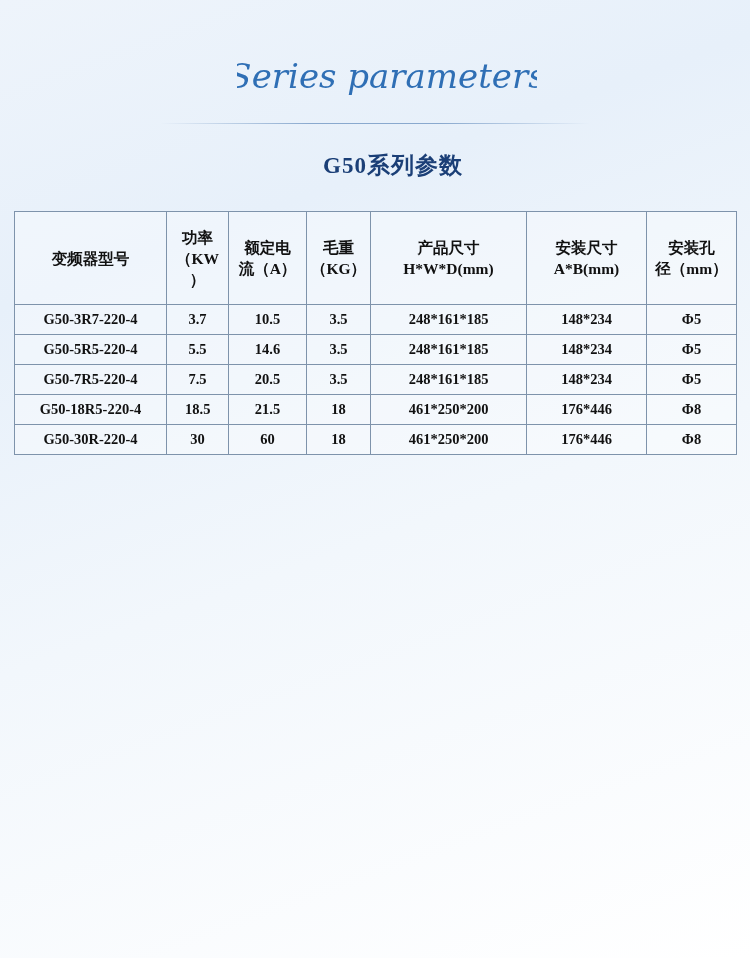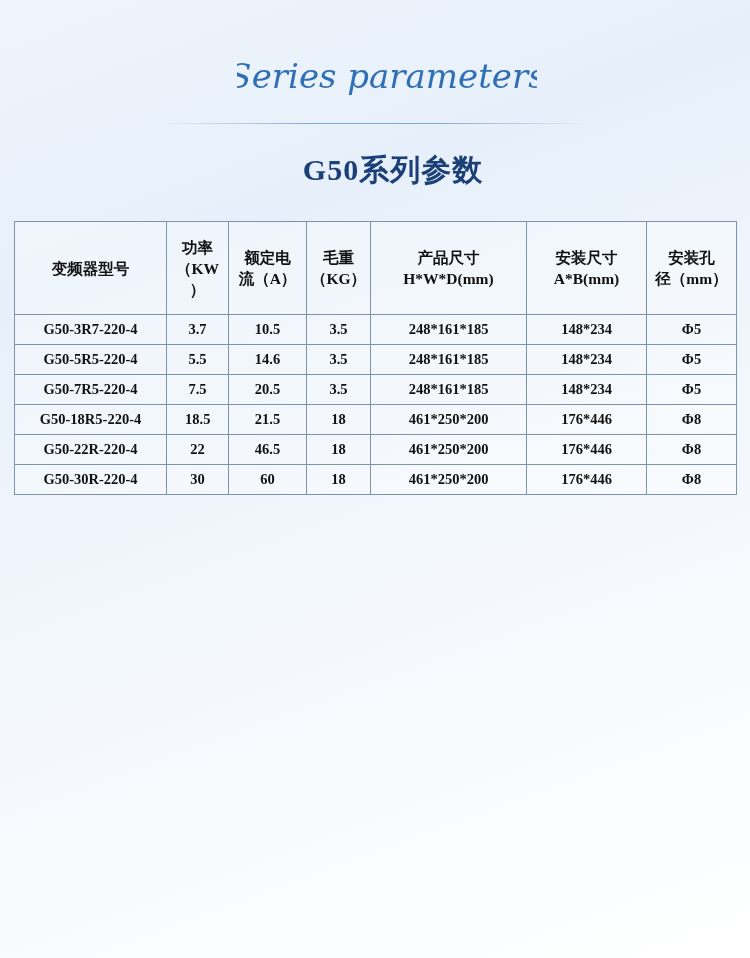--- a/index.html
+++ b/index.html
@@ -44,21 +44,21 @@
     width: 430px;
     height: 1px;
     background: linear-gradient(to right, rgba(60,110,170,0) 0%, rgba(60,110,170,0.55) 35%, rgba(60,110,170,0.55) 65%, rgba(60,110,170,0) 100%);
   }
 
   
   .subtitle {
     text-align: center;
     margin-top: 22px;
     font-family: "Liberation Serif", serif;
-    font-size: 30px;
+    font-size: 23px;
     font-weight: bold;
     color: #1b3f77;
     letter-spacing: 1px;
     margin-left: 36px;
   }
 
   
   .table-wrap {
     margin: 30px 14px 0 14px;
   }
@@ -196,29 +196,20 @@
           <tr>
             <td class="model">G50-18R5-220-4</td>
             <td>18.5</td>
             <td>21.5</td>
             <td>18</td>
             <td>461*250*200</td>
             <td>176*446</td>
             <td>Φ8</td>
           </tr>
           <tr>
-            <td class="model">G50-22R-220-4</td>
-            <td>22</td>
-            <td>46.5</td>
-            <td>18</td>
-            <td>461*250*200</td>
-            <td>176*446</td>
-            <td>Φ8</td>
-          </tr>
-          <tr>
             <td class="model">G50-30R-220-4</td>
             <td>30</td>
             <td>60</td>
             <td>18</td>
             <td>461*250*200</td>
             <td>176*446</td>
             <td>Φ8</td>
           </tr>
         </tbody>
     </table>

